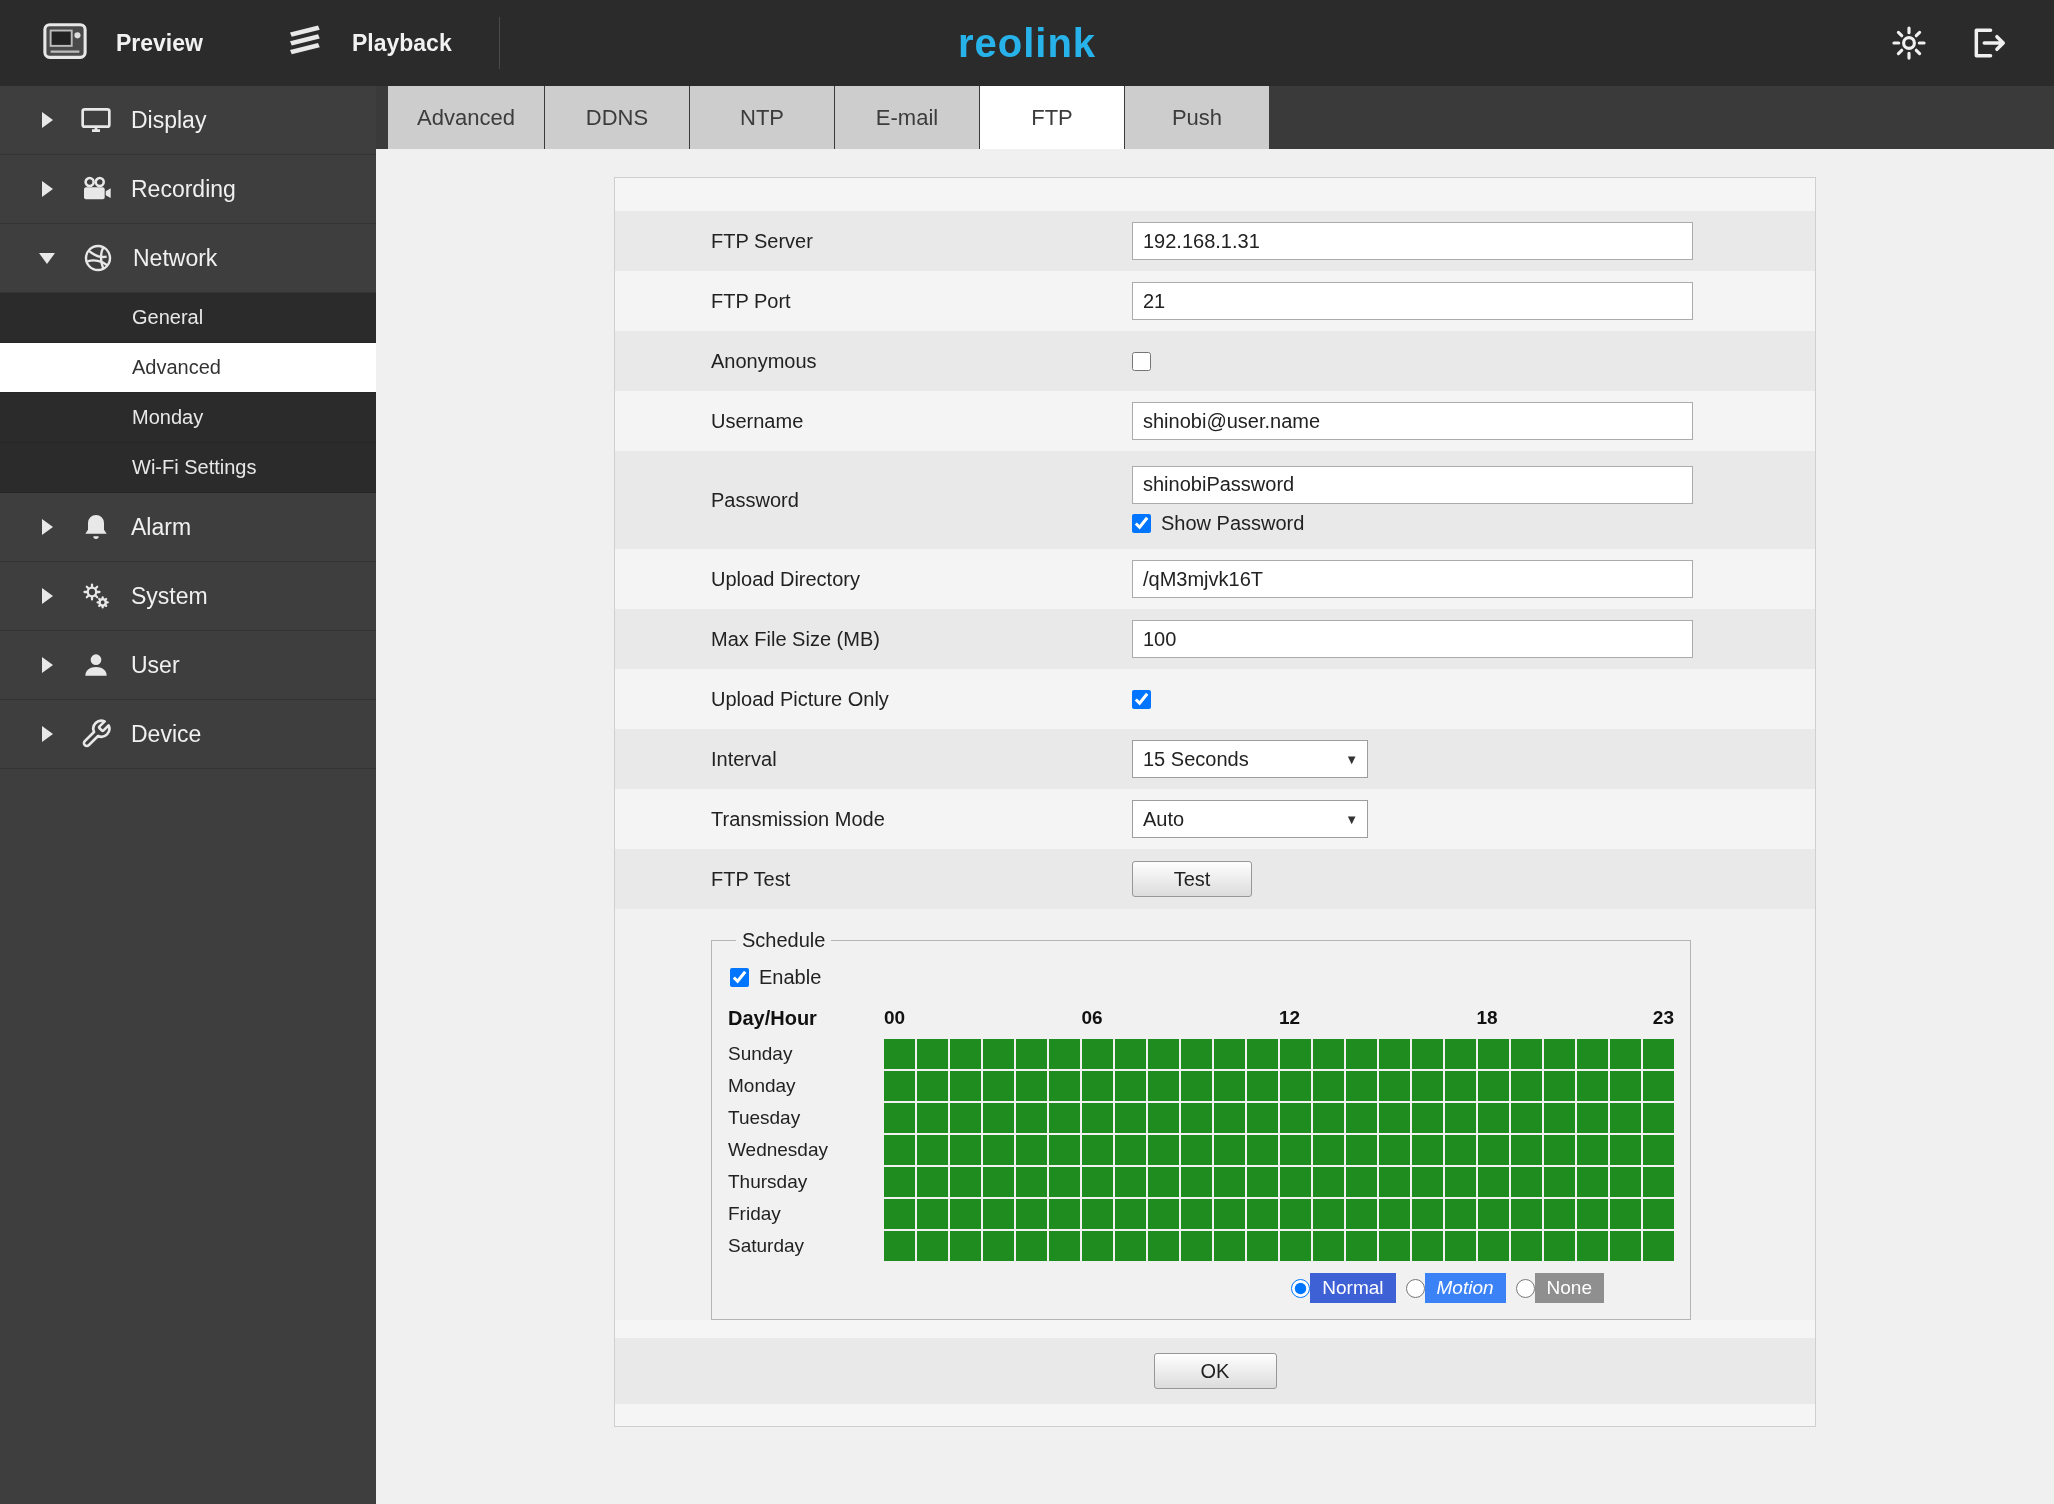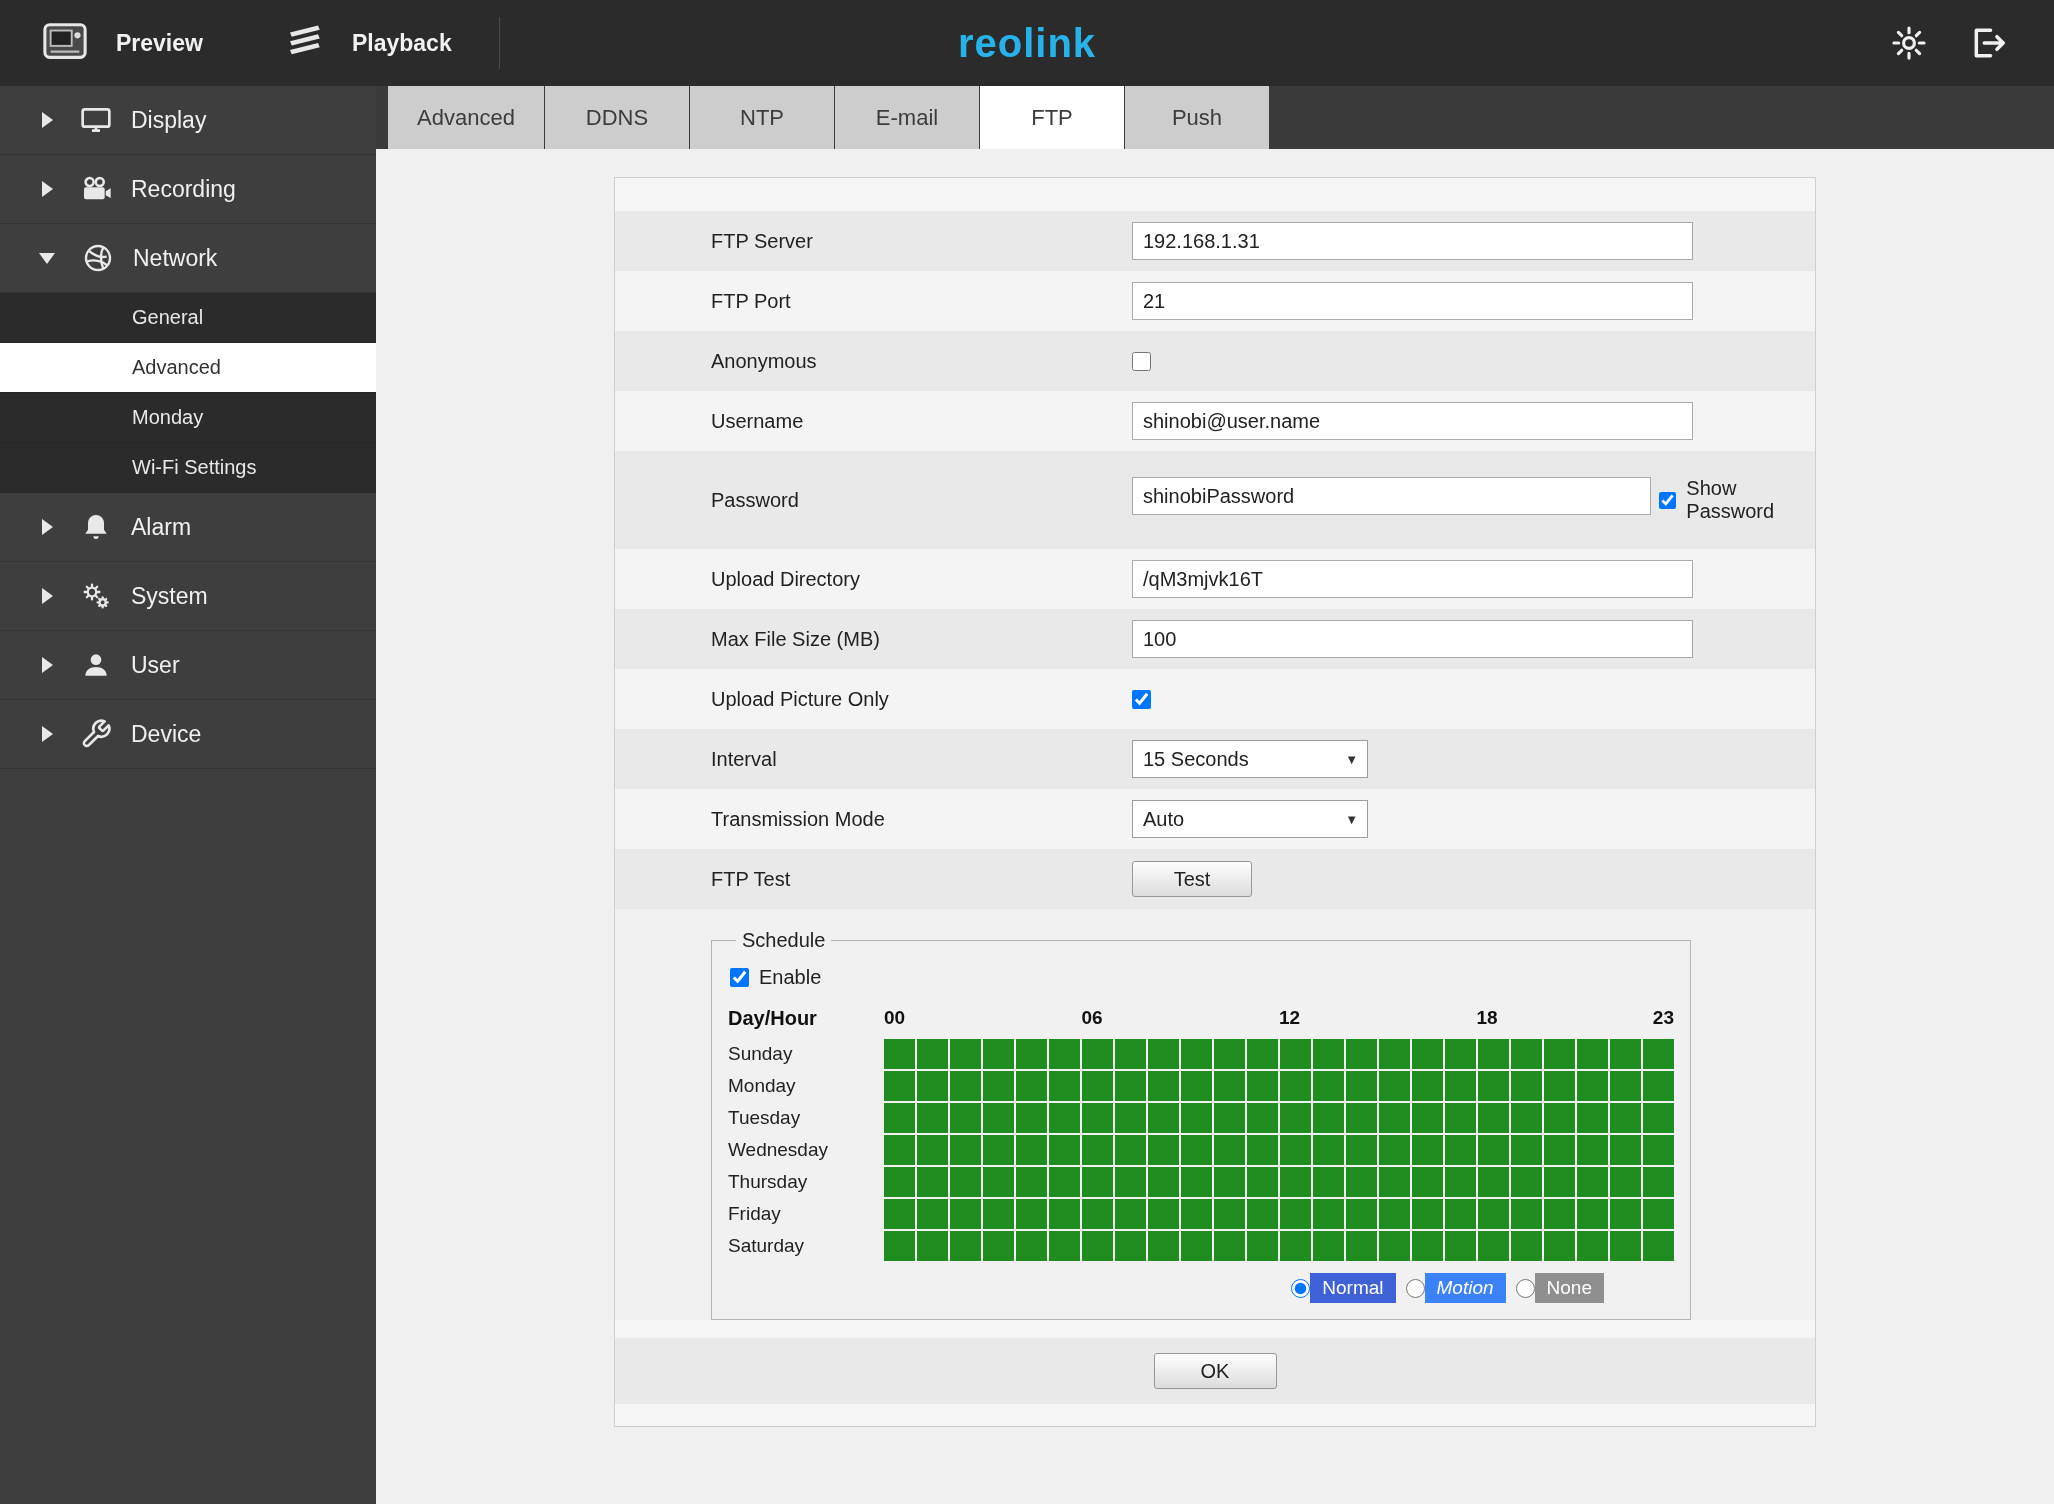--- a/index.html
+++ b/index.html
@@ -42,21 +42,21 @@
 
   
   .panel-wrap { flex:1; overflow:auto; }
   .panel { width:1202px; margin:28px auto 30px auto; background:#f5f5f5; border:1px solid #cfcfcf; padding-top:33px; padding-bottom:22px; }
   .frow { display:flex; align-items:center; min-height:60px; padding-left:96px; }
   .frow.tall { min-height:98px; }
   .frow.odd { background:#e9e9e9; }
   .frow.even { background:#f4f4f4; }
   .flabel { width:421px; font-size:20px; color:#222; flex:0 0 auto; }
   .fctrl { display:flex; align-items:center; }
-  .fctrl.stack { flex-direction:row; align-items:flex-start; gap:8px; padding:10px 0; }
+  .fctrl.stack { flex-direction:column; align-items:flex-start; gap:8px; padding:10px 0; }
   input.txt { width:561px; height:38px; border:1px solid #ababab; background:#fff; font-size:20px; padding:0 10px; font-family:"Liberation Sans",sans-serif; color:#222; }
   input[type="checkbox"], input[type="radio"] { width:19px; height:19px; cursor:pointer; }
   .chk-line { display:flex; align-items:center; gap:10px; font-size:20px; color:#222; }
   .sel { position:relative; width:236px; height:38px; background:#fff; border:1px solid #9d9d9d; display:flex; align-items:center; padding:0 34px 0 10px; font-size:20px; color:#222; cursor:pointer; }
   .sel::after { content:"▼"; position:absolute; right:9px; top:50%; transform:translateY(-50%); font-size:13px; color:#333; }
   .btn { min-width:120px; height:36px; background:linear-gradient(#fefefe,#dcdcdc); border:1px solid #979797; border-radius:3px; font-size:20px; color:#222; cursor:pointer; font-family:"Liberation Sans",sans-serif; }
 
   
   .schedule-zone { padding:20px 0 0 96px; background:#f1f1f1; }
   fieldset.sched { width:978px; border:1px solid #b5b5b5; padding:10px 16px 16px 16px; }

